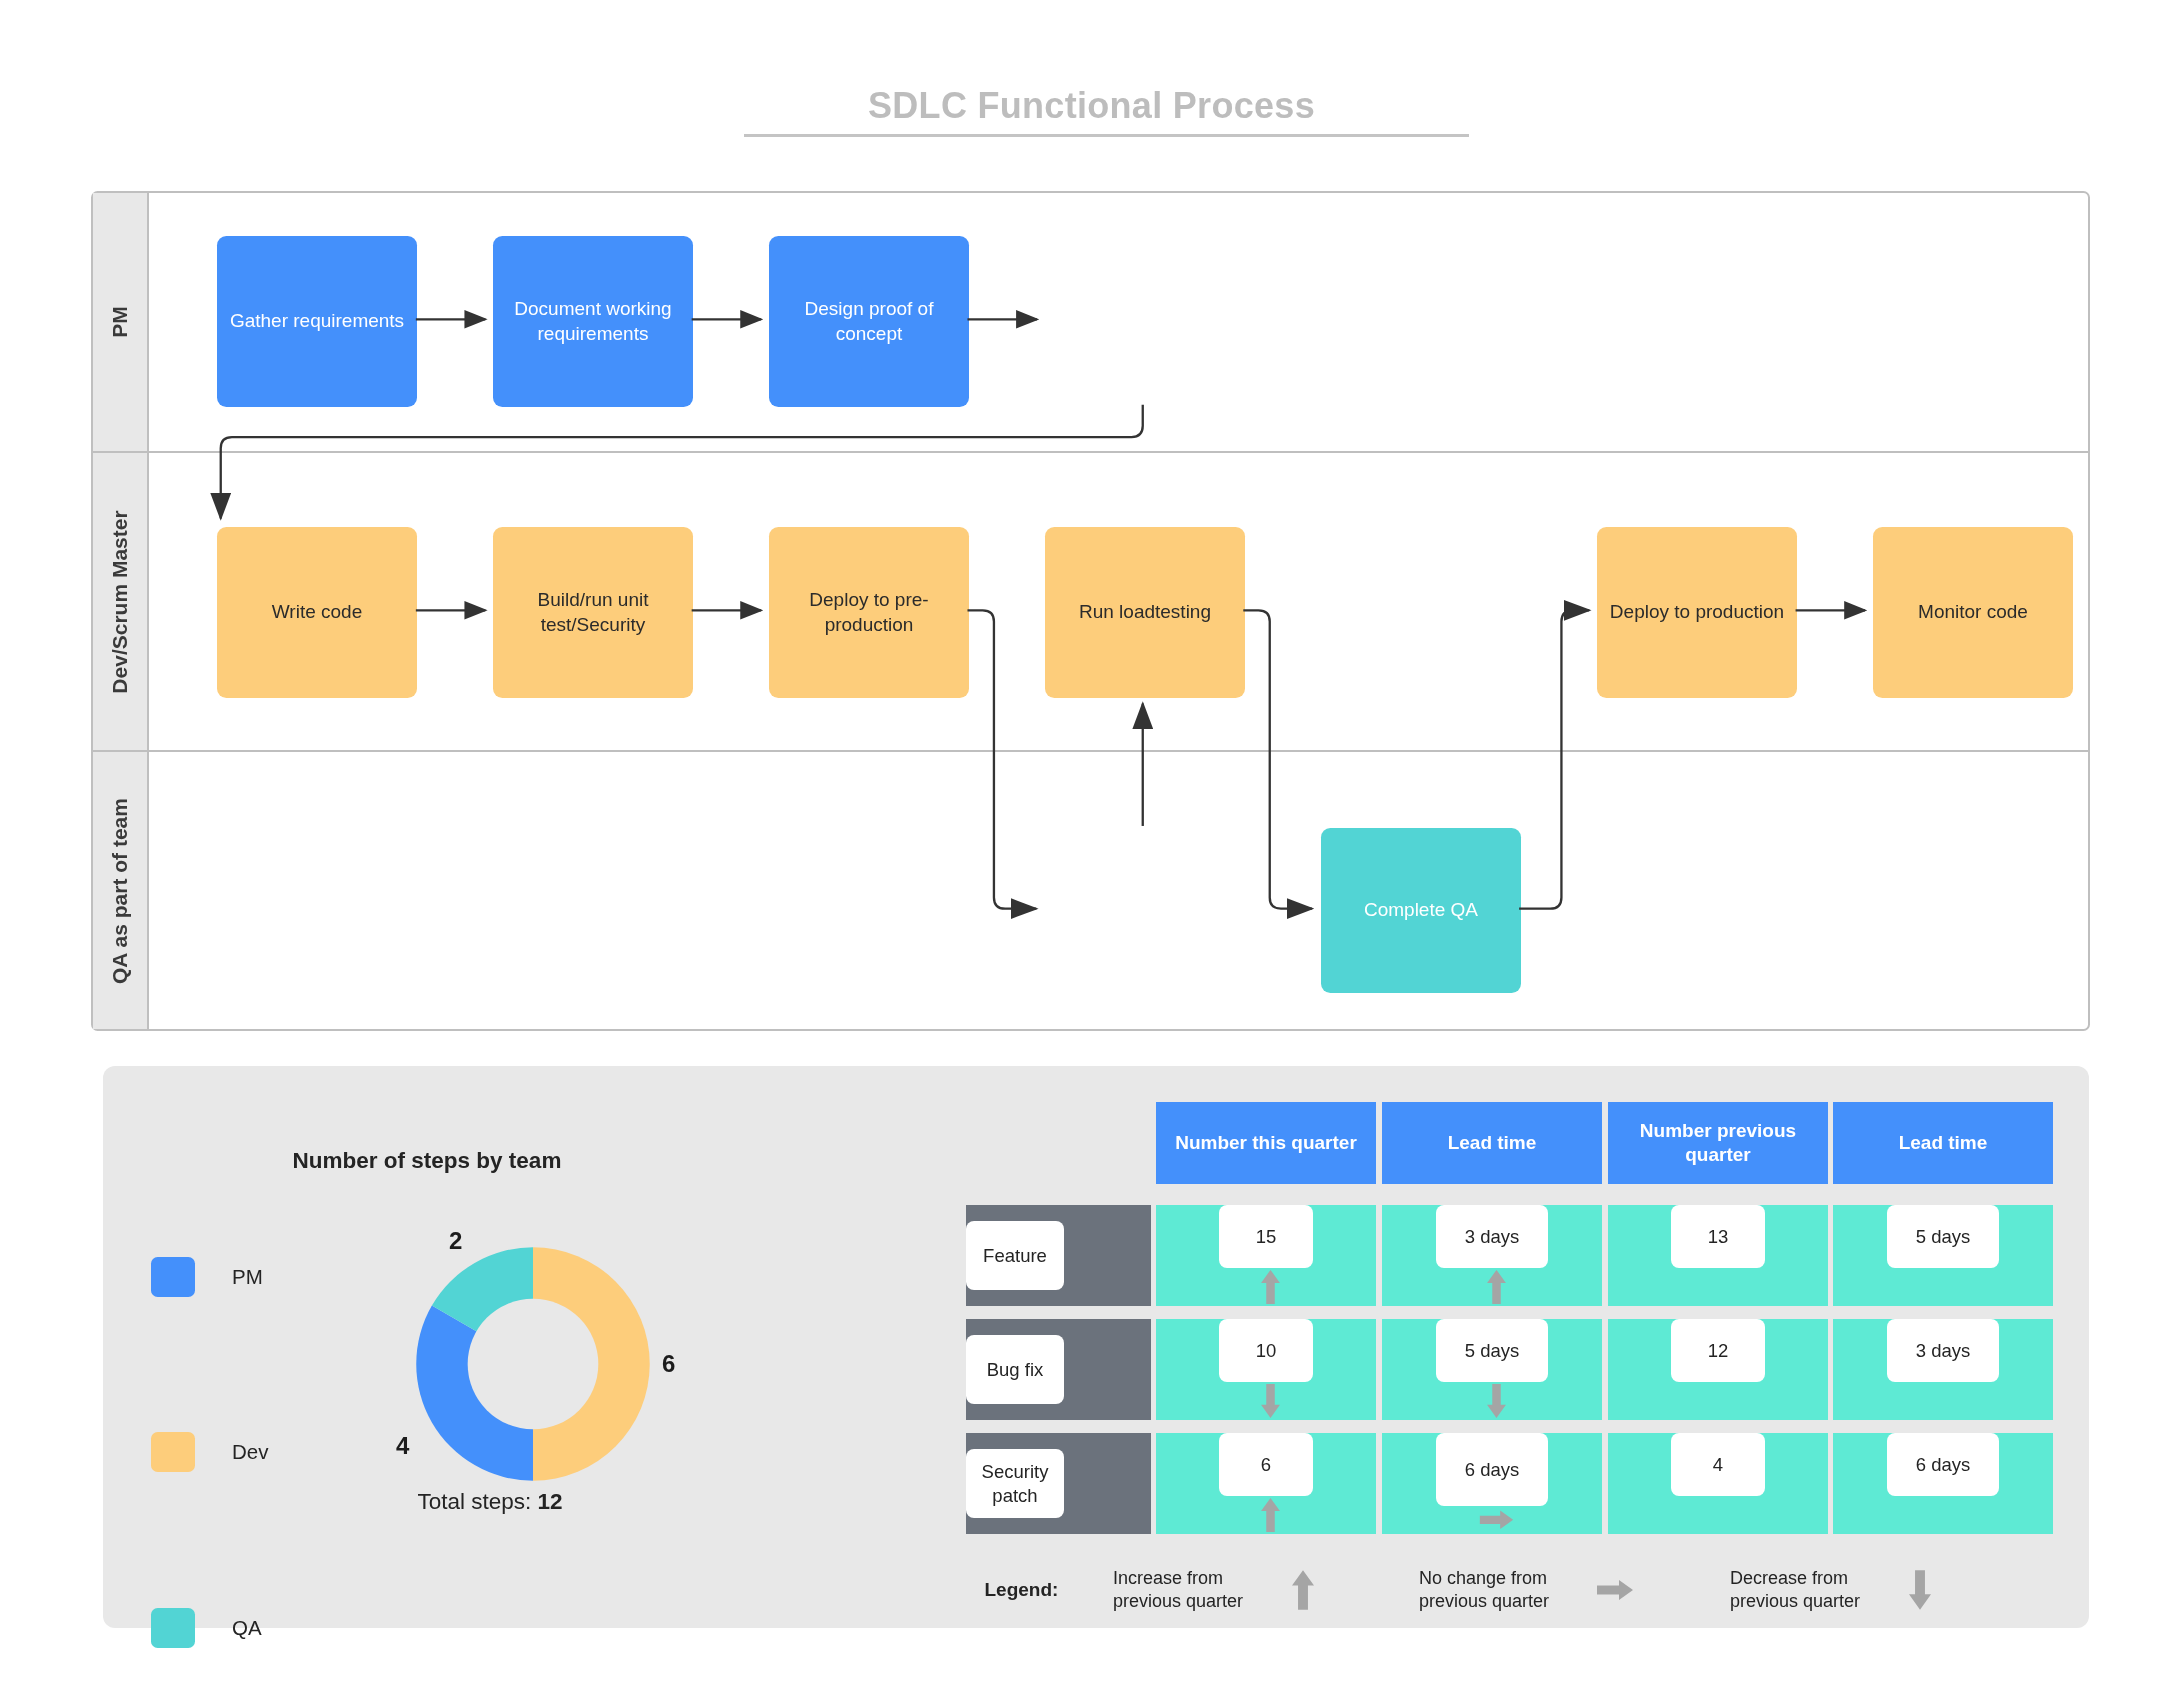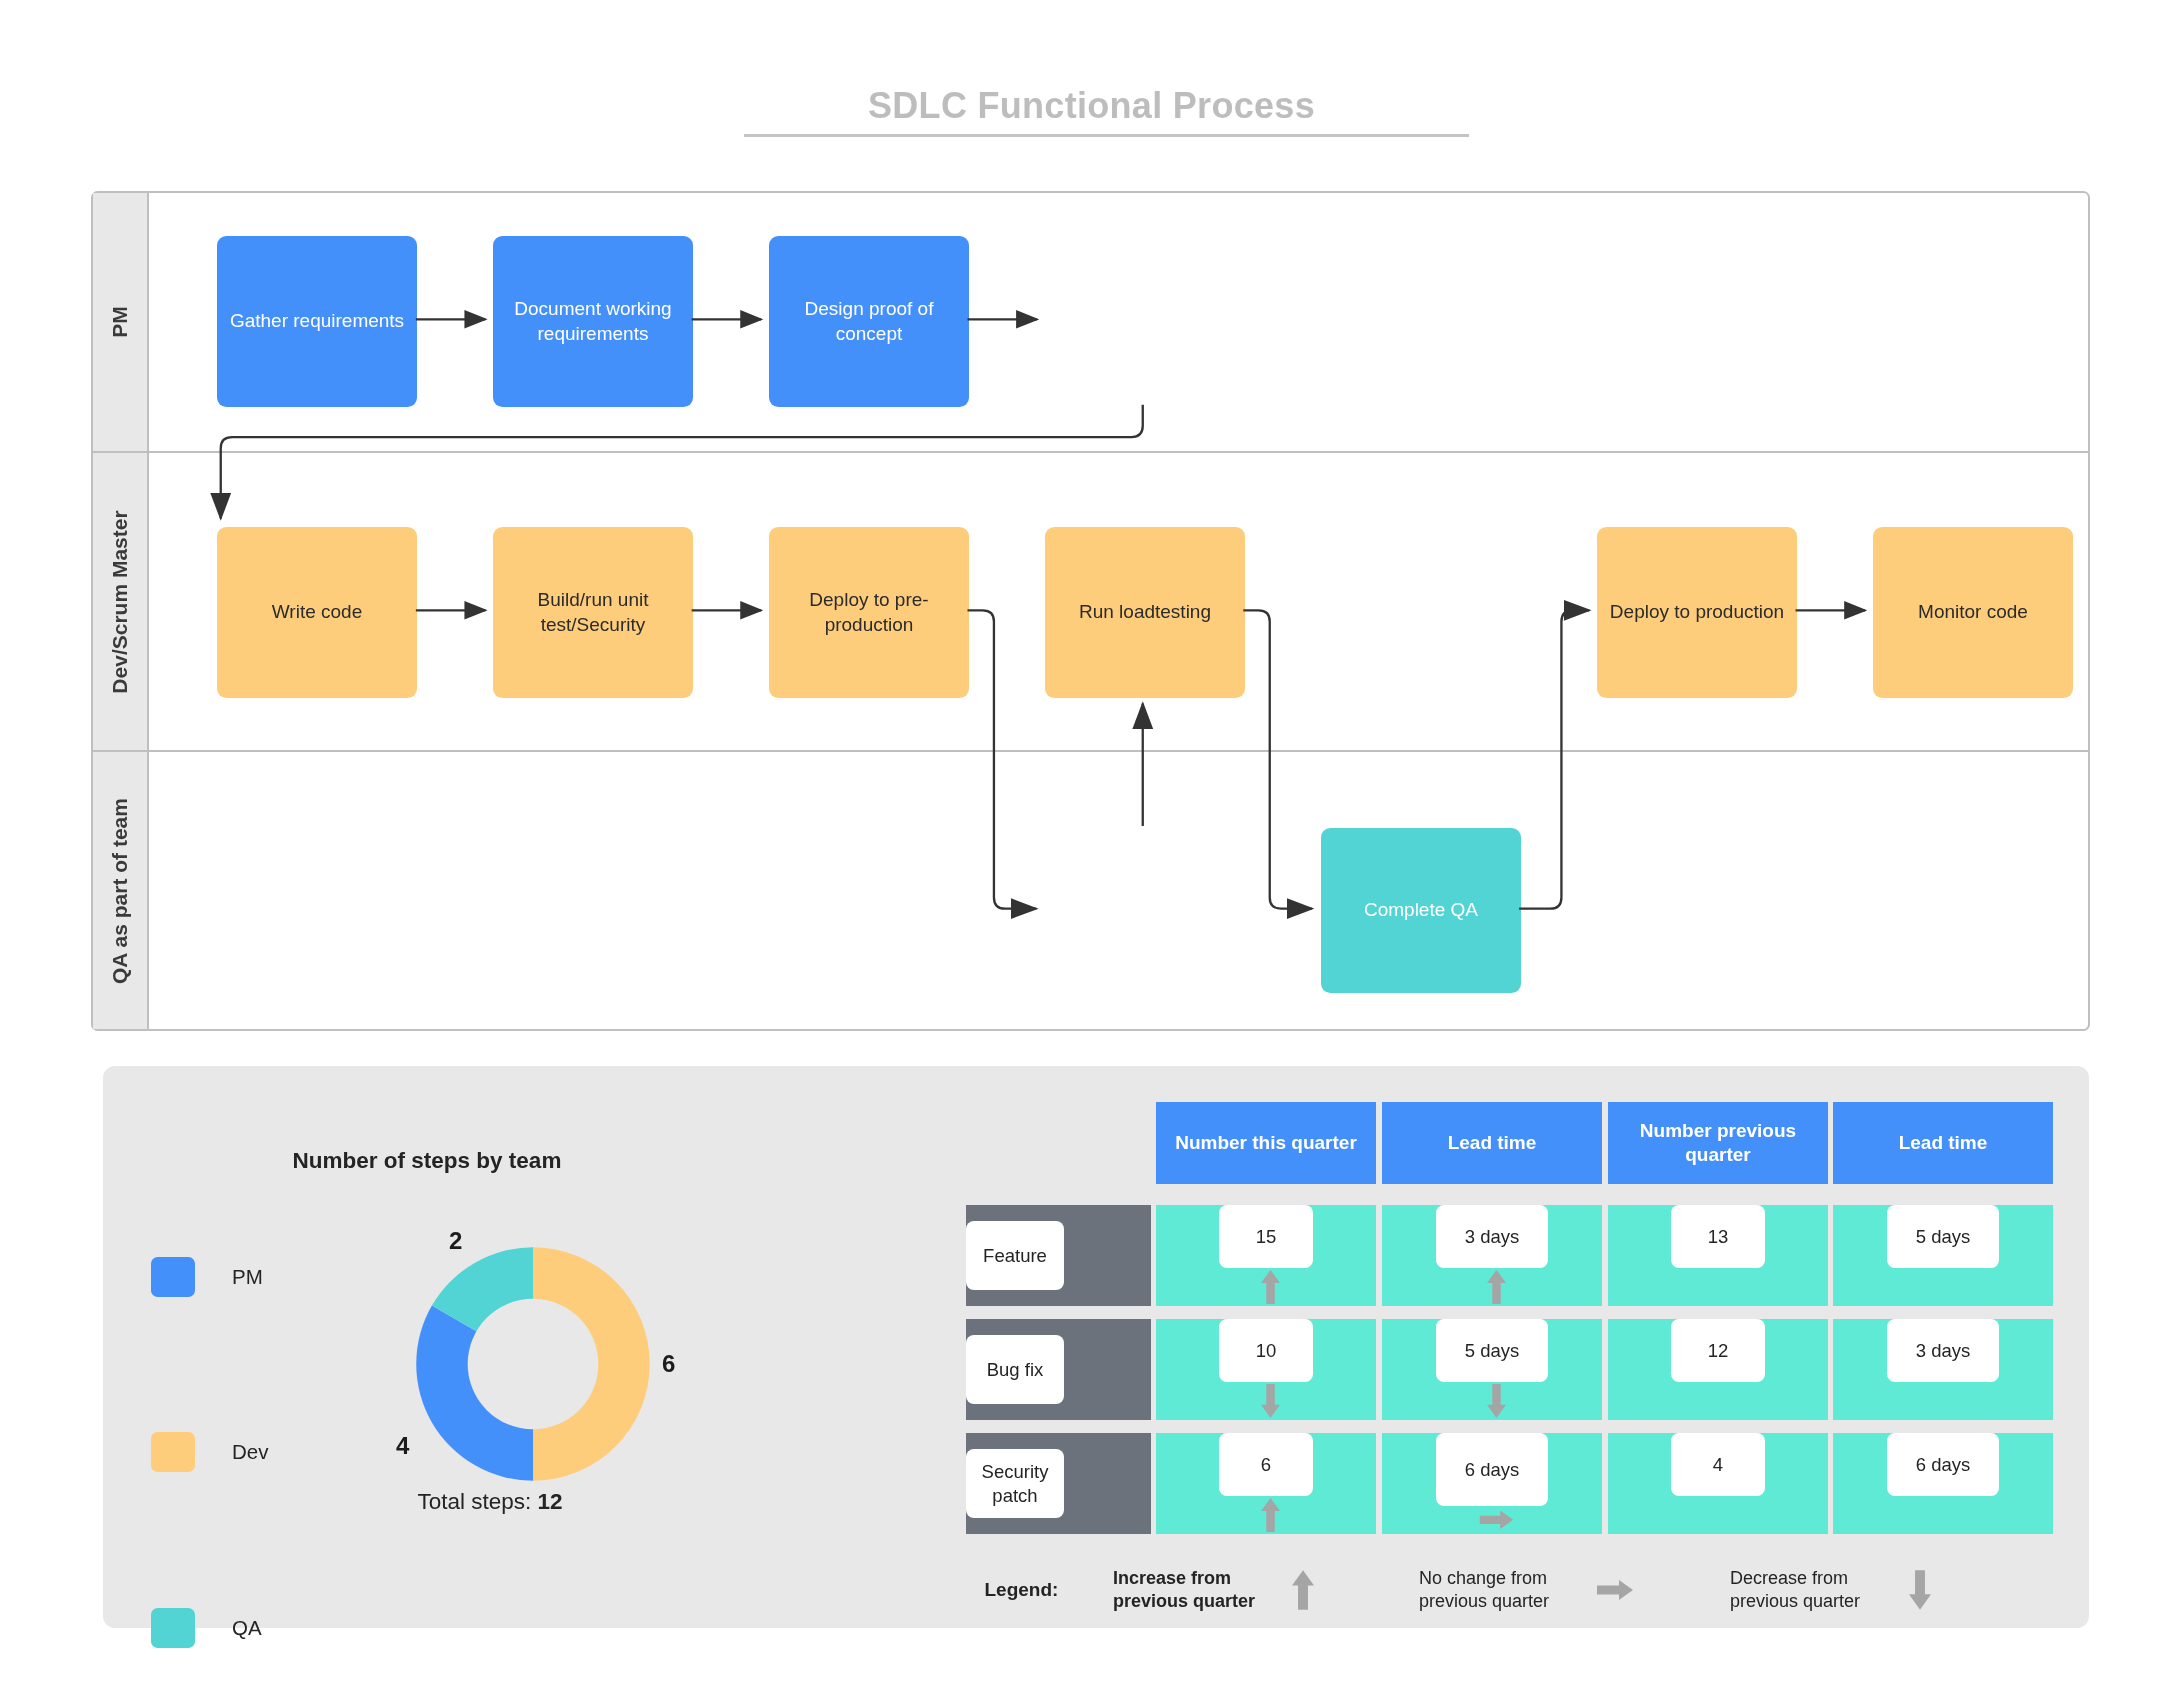--- a/index.html
+++ b/index.html
@@ -277,21 +277,21 @@
   <div class="value-pill" style="width:94px;height:77px;">4</div>
   <svg class="trend spacer" viewBox="0 0 24 40"></svg>
 </div>
 <div class="datacell" style="left:1833px;top:1433px;width:220px;height:101px;">
   <div class="value-pill" style="width:112px;height:77px;">6 days</div>
   <svg class="trend spacer" viewBox="0 0 24 40"></svg>
 </div>
 
 <div id="table-legend">
   <div id="legend-title">Legend:</div>
-  <div class="legend-entry" style="left:147px;font-weight:bold;">
+  <div class="legend-entry" style="left:147px;">
     <div class="txt">Increase from previous quarter</div>
     <svg class="ico" viewBox="0 0 24 40">
         <path d="M12 2 L22 16 L16.5 16 L16.5 38 L7.5 38 L7.5 16 L2 16 Z" fill="#a5a5a5"></path>
       </svg>
   </div>
   <div class="legend-entry" style="left:453px;">
     <div class="txt">No change from previous quarter</div>
     <svg class="ico" viewBox="0 0 40 24" style="width:40px;height:30px;">
         <path d="M38 12 L24 22 L24 16.5 L2 16.5 L2 7.5 L24 7.5 L24 2 Z" fill="#a5a5a5"></path>
       </svg>

